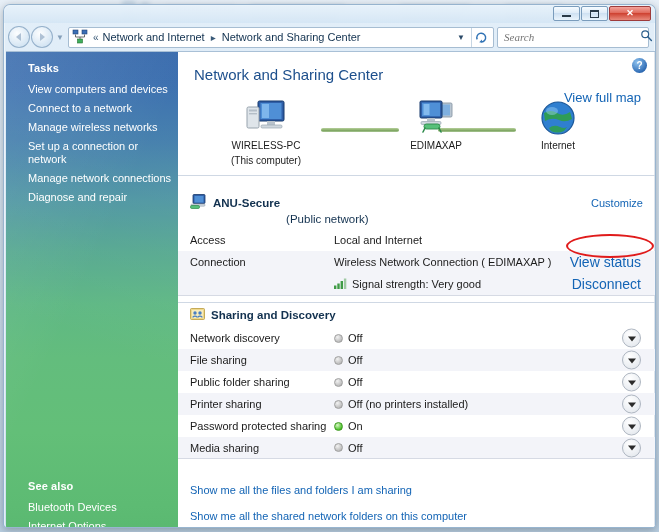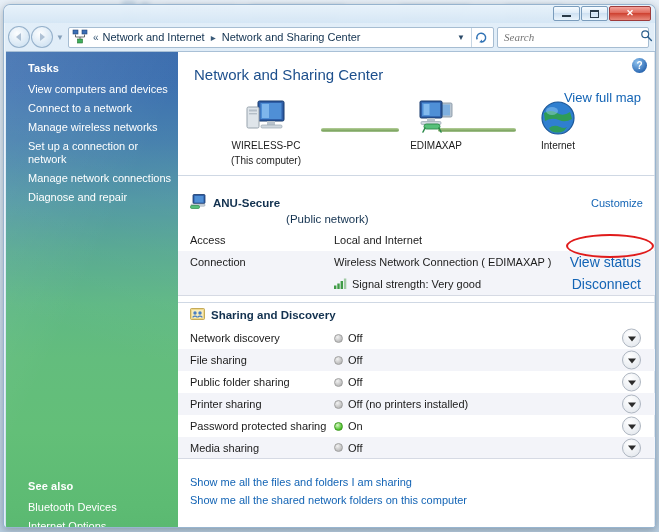--- a/index.html
+++ b/index.html
@@ -252,21 +252,21 @@
   }
   .chev::after {
     content: ""; width: 0; height: 0;
     border-left: 4px solid transparent; border-right: 4px solid transparent;
     border-top: 5px solid #2b2b2b; margin-top: 1px;
   }
 
   .bottom-links { padding: 14px 0 0 12px; }
   .bottom-links a {
     display: block; font-size: 11px; color: #1364b5;
-    text-decoration: none; padding: 3px 0; cursor: pointer;
+    text-decoration: none; padding: 3px 0; cursor: pointer; margin-top: 8px;
   }
 
   
   .annot-ellipse {
     position: absolute;
     border: 2px solid #e01b1b;
     border-radius: 50%;
     pointer-events: none;
     z-index: 30;
   }

